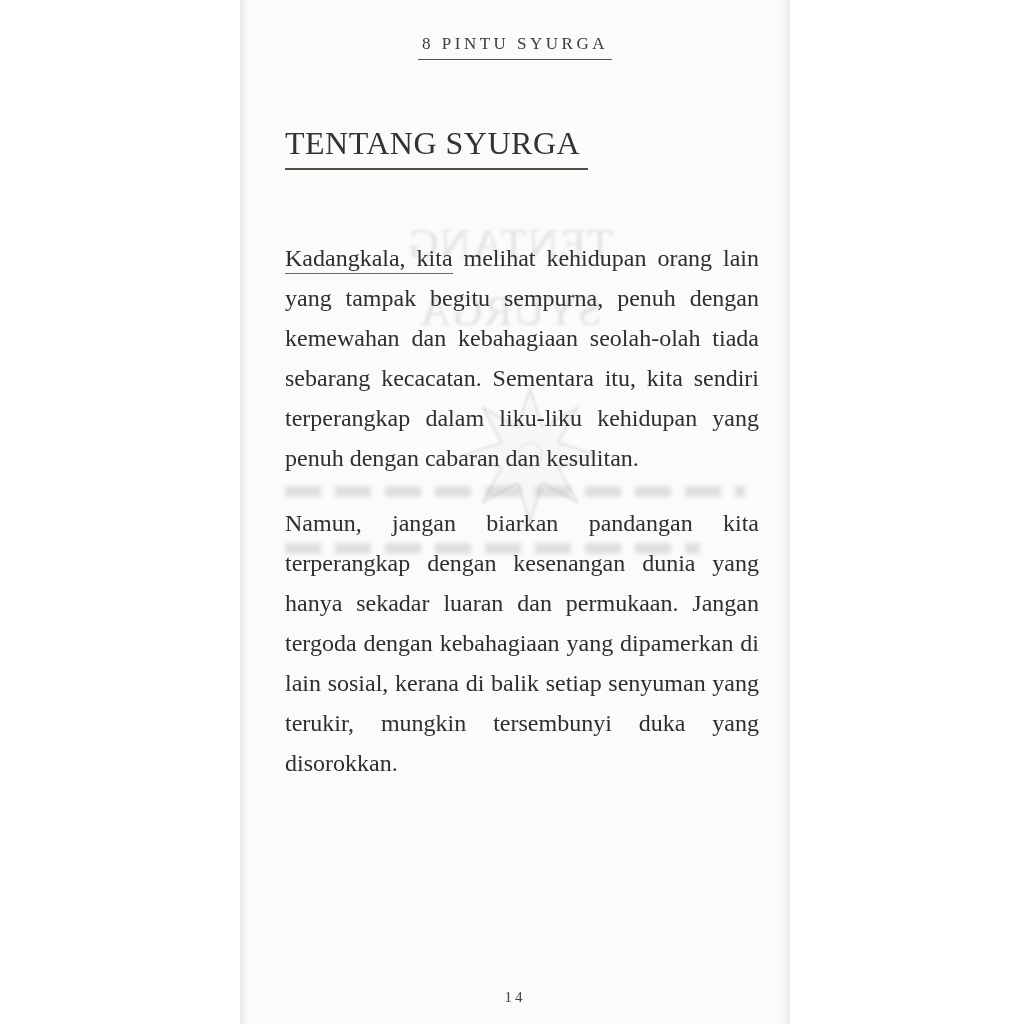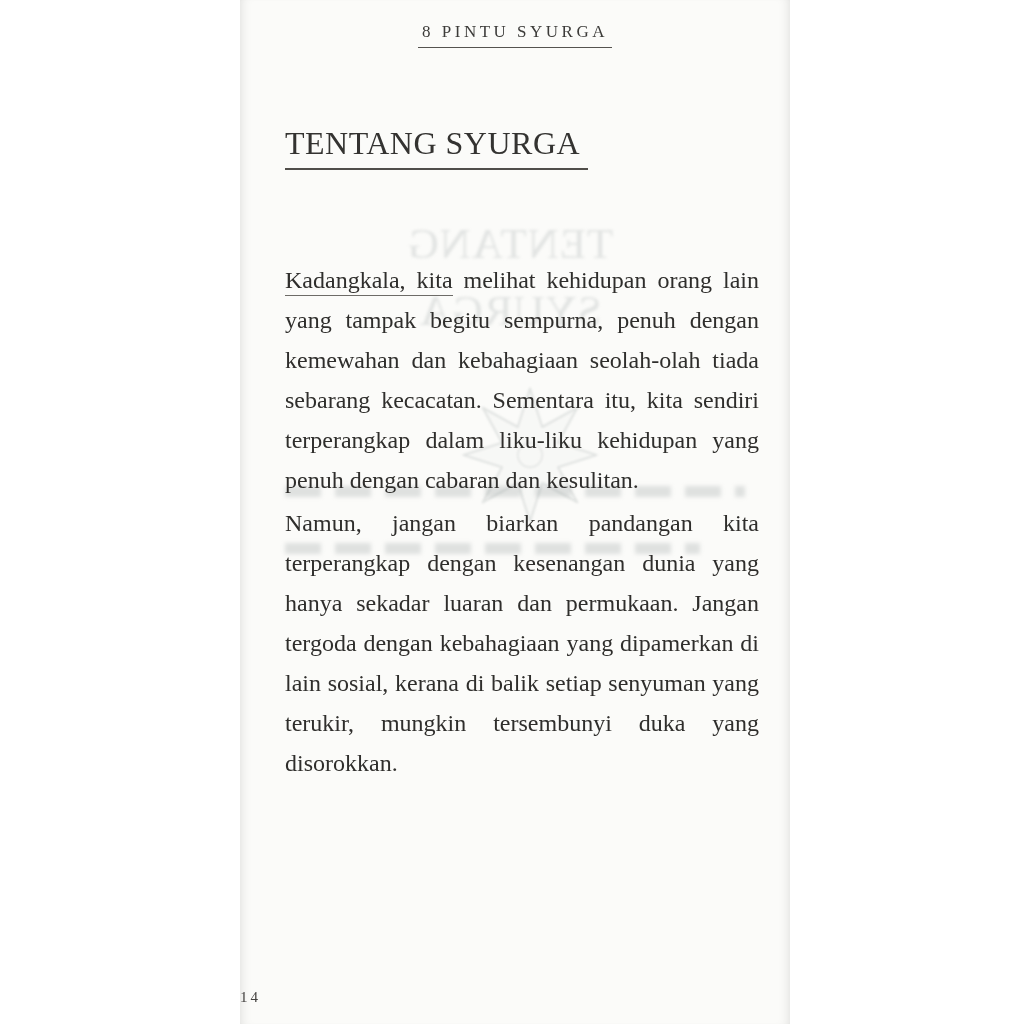--- a/index.html
+++ b/index.html
@@ -13,21 +13,21 @@
 
   .book-page{
     position:absolute;left:240px;top:0;width:550px;height:1024px;
     background:var(--paper);
     box-shadow:inset 10px 0 14px -12px rgba(0,0,0,.18),
                inset -10px 0 14px -12px rgba(0,0,0,.18);
   }
 
   
   .running-header{
-    position:absolute;top:22px;left:0;width:100%;text-align:center;
+    position:absolute;top:34px;left:0;width:100%;text-align:center;
   }
   .running-header span{
     display:inline-block;
     font-size:17px;letter-spacing:3.5px;color:#3c3b39;
     padding:0 4px 5px 4px;
     border-bottom:1.5px solid #55534f;
   }
 
   
   .chapter-title{
@@ -67,31 +67,31 @@
   .ghost-line.l2{left:45px;top:543px;width:415px;}
 
   
   .body-paragraph{
     position:absolute;left:45px;width:474px;
     font-size:24px;line-height:40px;
     text-align:justify;
     color:var(--ink);
     z-index:2;
   }
-  .para-1{top:238px;margin-top:22px;}
+  .para-1{top:238px;}
   .para-2{top:503px;}
   .underlined-lead{
     border-bottom:1.5px solid #6d6b67;
     padding-bottom:2px;
   }
 
   
   .page-number{
     position:absolute;left:0;bottom:18px;width:100%;
-    font-size:15px;letter-spacing:3px;color:#444240;
+    text-align:center;font-size:15px;letter-spacing:3px;color:#444240;
   }
 </style>
 </head>
 <body>
 
 <div class="book-page">
 
   <div class="ghost-title">
     <div>TENTANG</div>
     <div>SYURGA</div>

